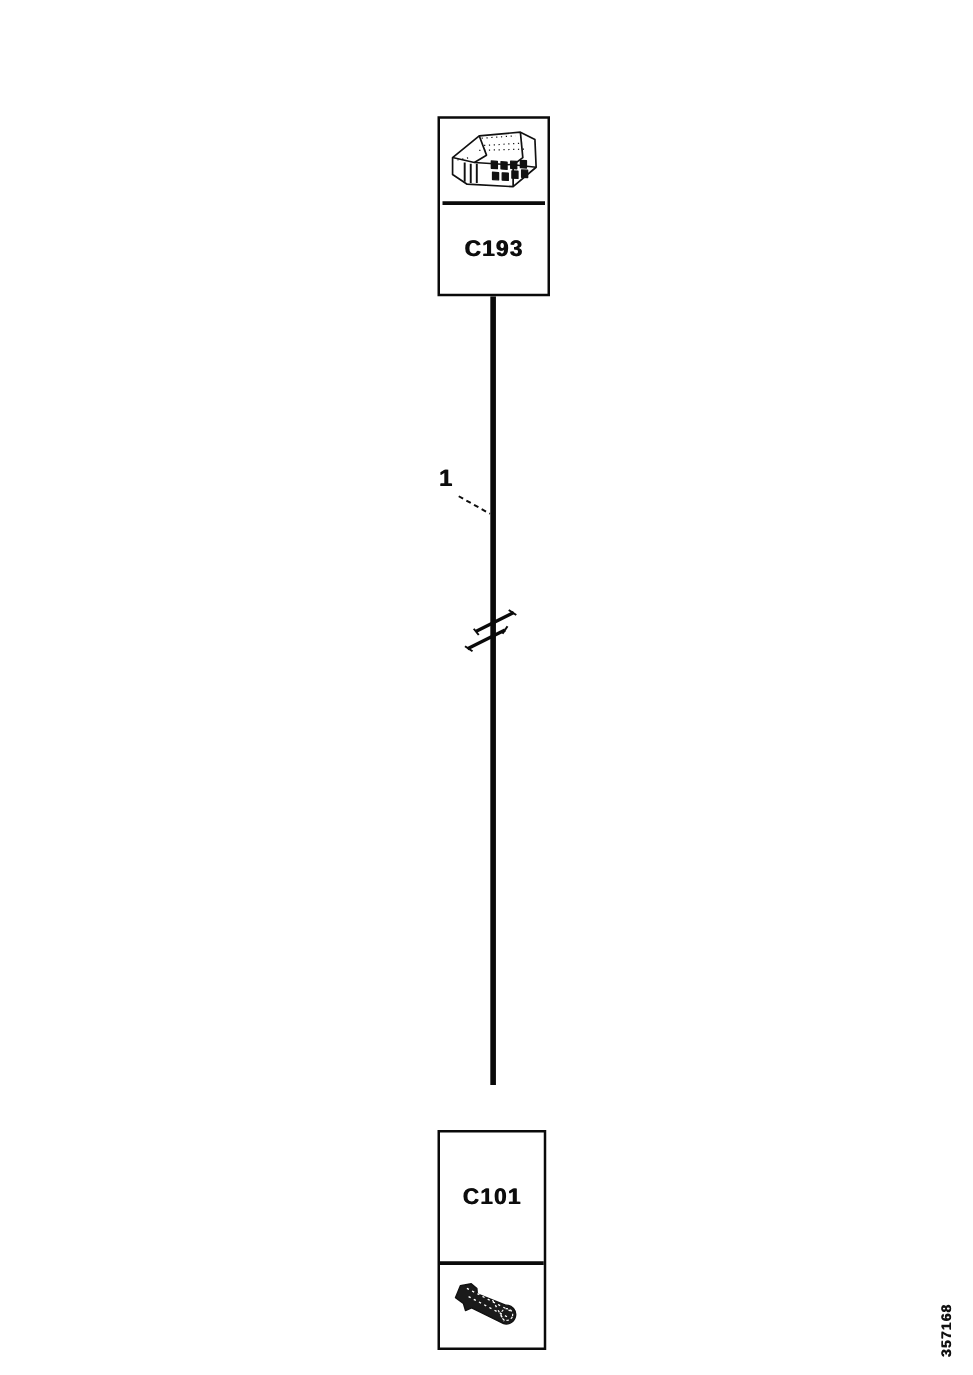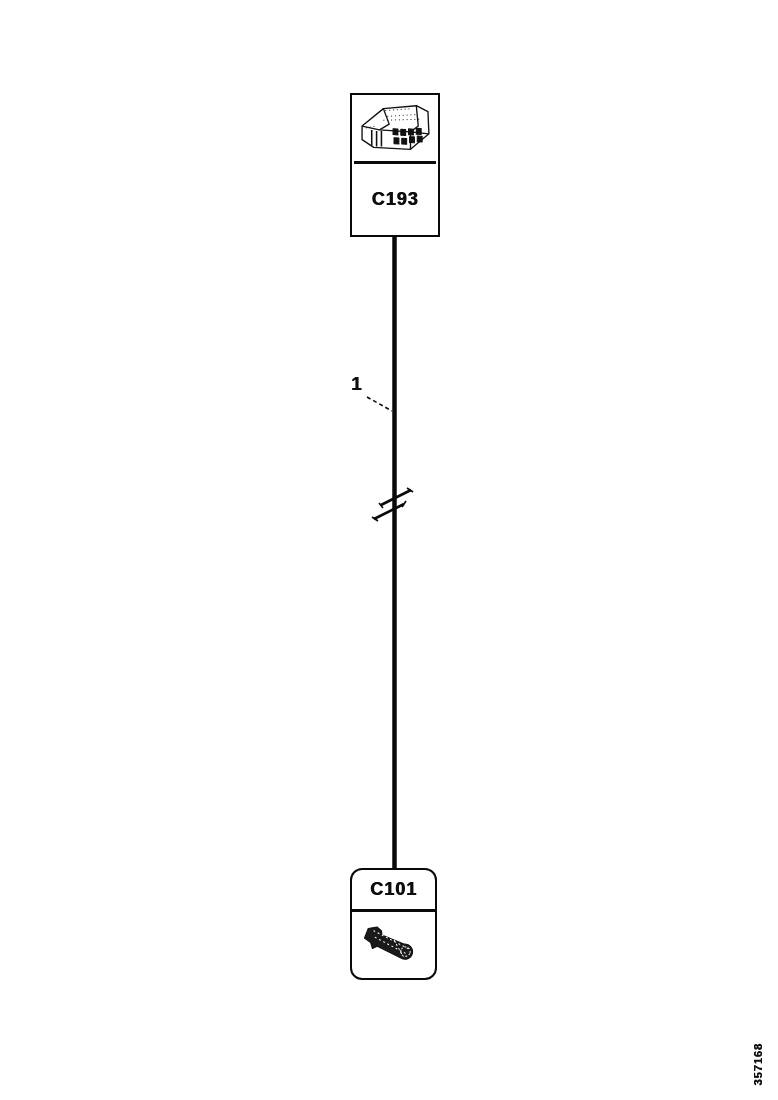--- a/index.html
+++ b/index.html
@@ -17,21 +17,21 @@
   }
   .connector-box {
     position: absolute;
     border: 2px solid #0a0a0a;
     background: #ffffff;
     box-sizing: border-box;
     display: flex;
     flex-direction: column;
   }
   .box-top { left: 350px; top: 93px;  width: 90px; height: 144px; align-items: center; }
-  .box-bottom { left: 350px; top: 868px; width: 87px; height: 112px; border-radius: 12px; }
+  .box-bottom { left: 350px; top: 904px; width: 87px; height: 176px; }
   .illustration-cell {
     flex: 0 0 auto;
     display: flex;
     align-items: center;
     justify-content: center;
     overflow: hidden;
   }
   .box-top .illustration-cell { height: 66px; border-bottom: 3px solid #0a0a0a; }
   .box-bottom .illustration-cell { height: 66px; border-top: 3px solid #0a0a0a; }
   .label-cell {

